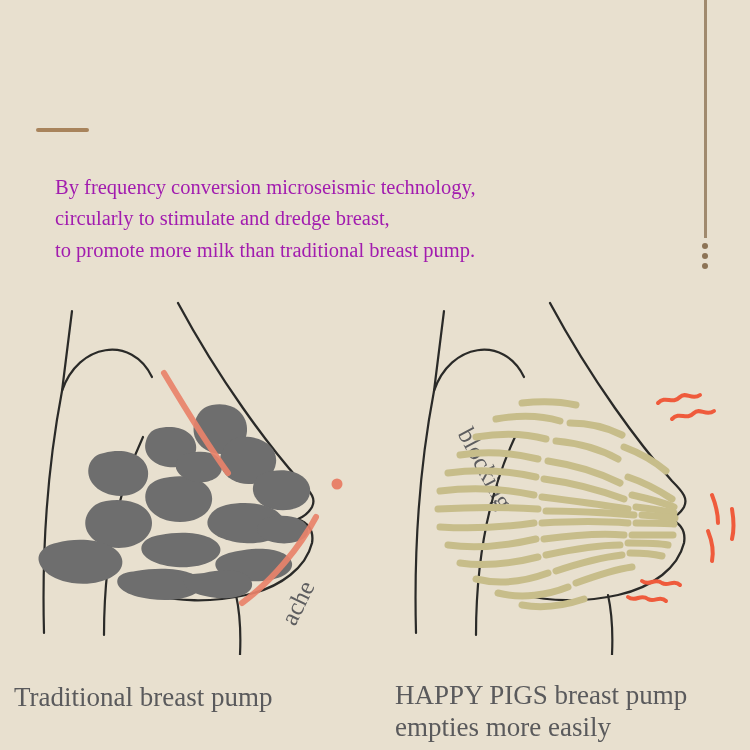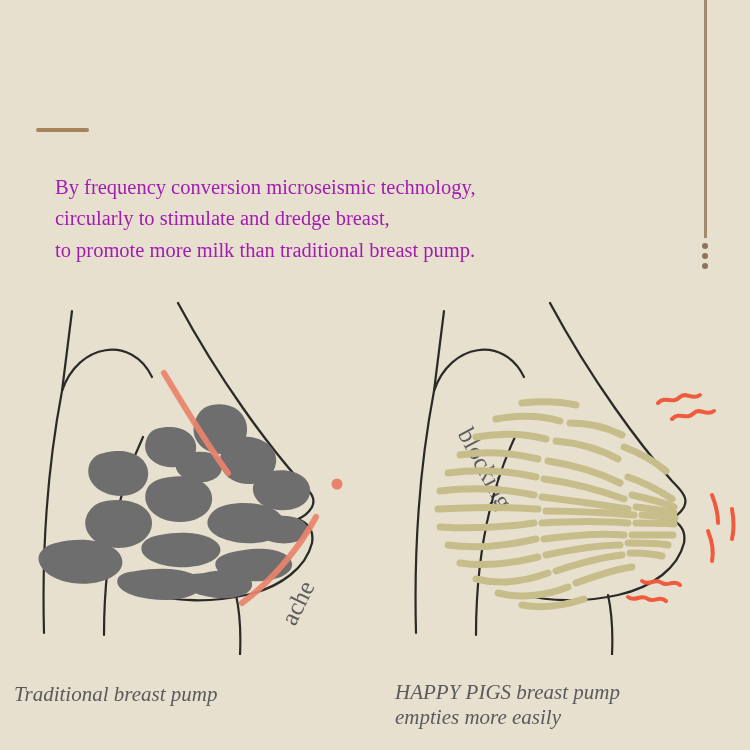--- a/index.html
+++ b/index.html
@@ -87,23 +87,22 @@
     top: 295px;
     width: 750px;
     height: 360px;
   }
   .illus svg { display: block; }
 
   
   .caption {
     position: absolute;
     color: #5a5a5c;
-    font-size: 21px;
+    font-size: 27px;
     line-height: 1.18;
-    font-style: italic;
   }
   .caption-left {
     left: 14px;
     top: 682px;
     width: 330px;
     text-align: left;
   }
   .caption-right {
     left: 395px;
     top: 680px;

